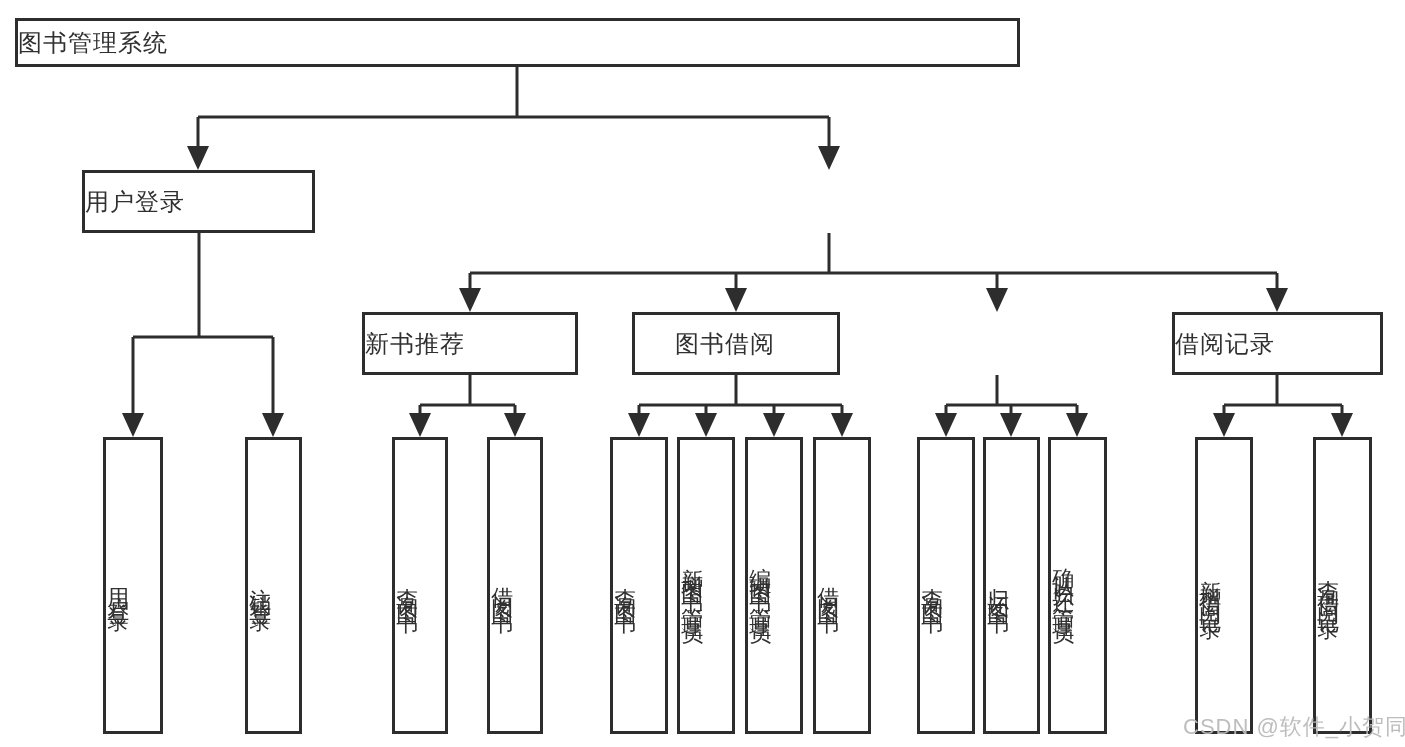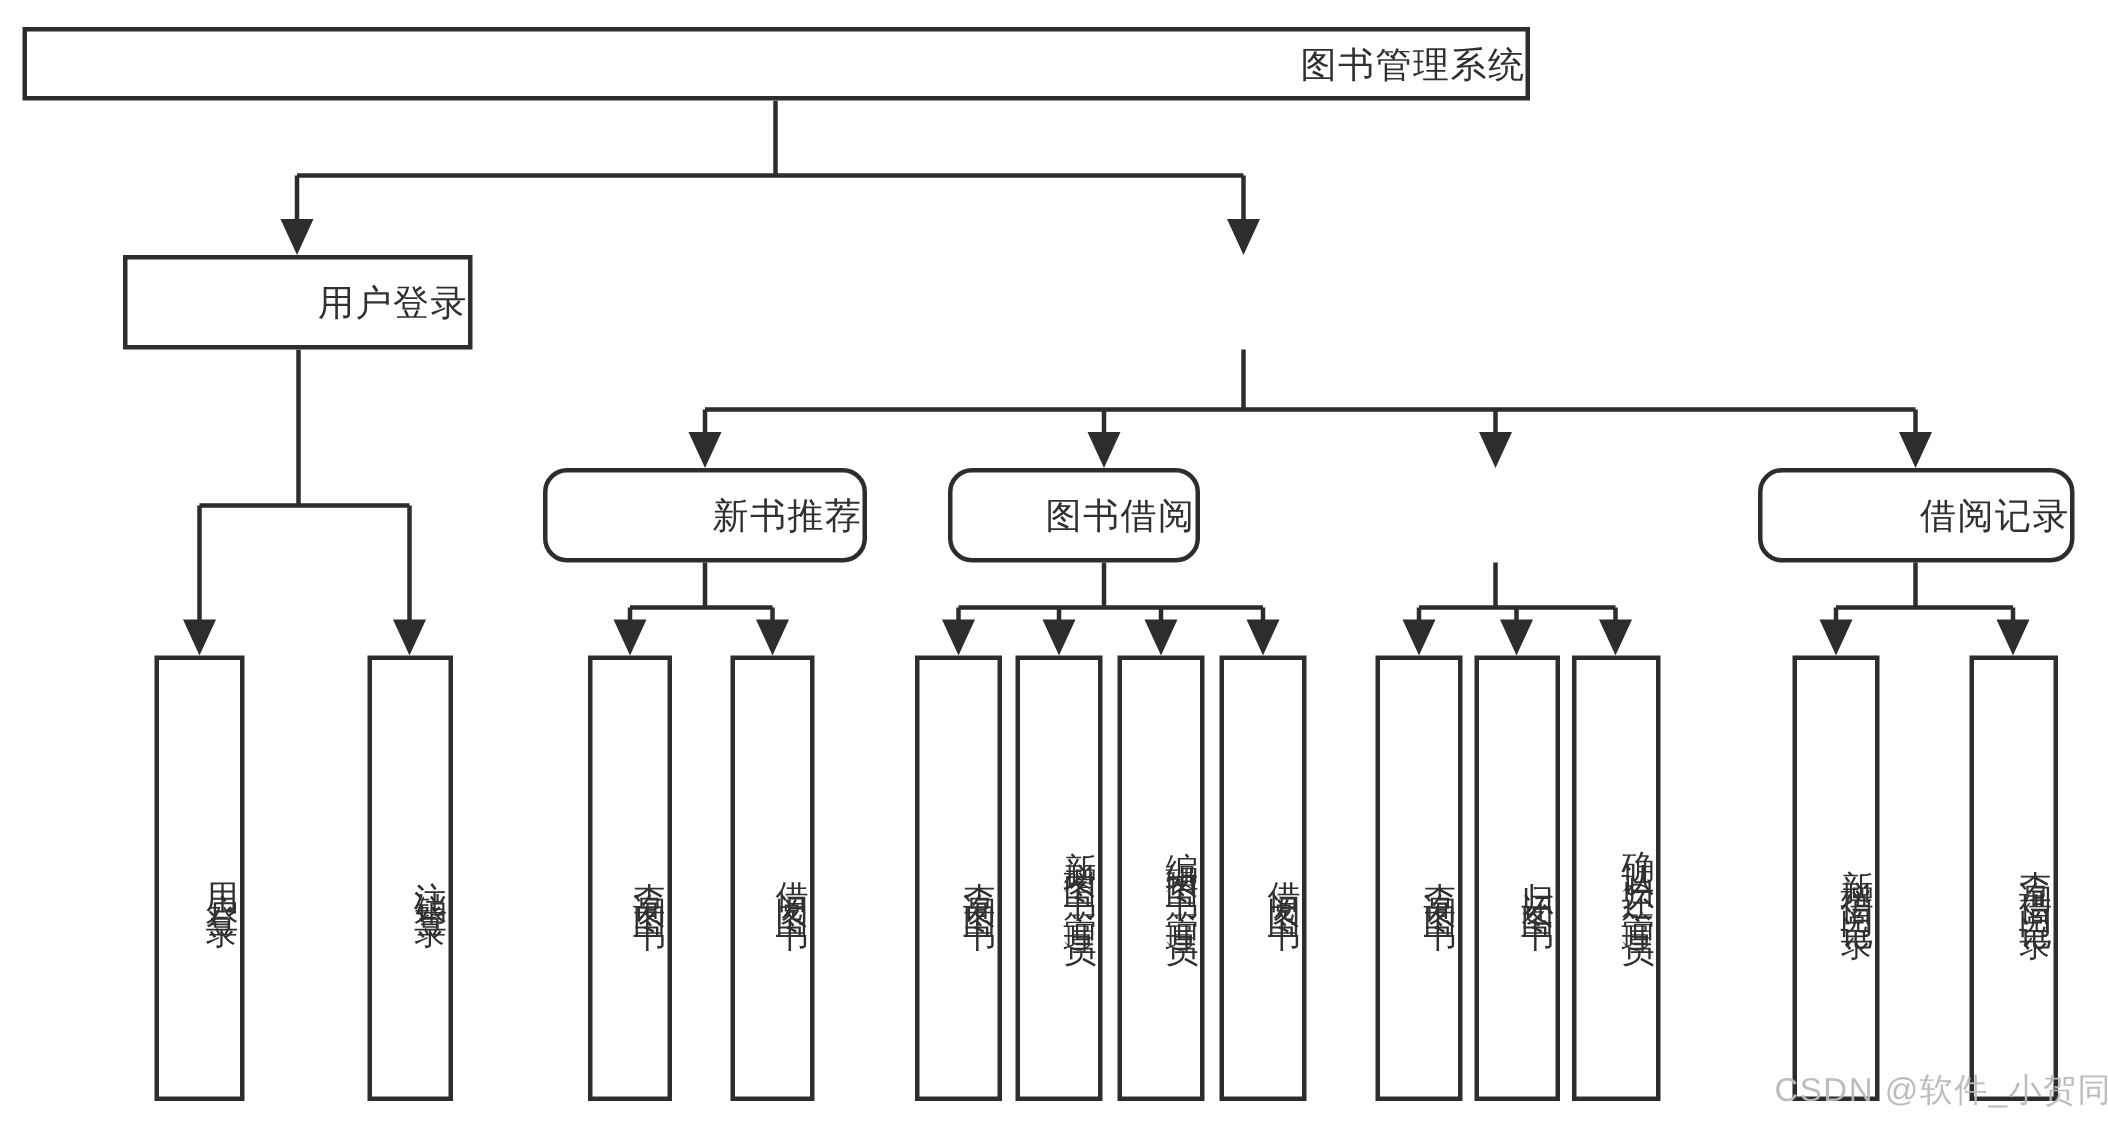--- a/index.html
+++ b/index.html
@@ -12,31 +12,31 @@
     overflow: hidden;
   }
   #wires { position: absolute; left: 0; top: 0; width: 1405px; height: 747px; }
   .box {
     position: absolute;
     box-sizing: border-box;
     border: 3px solid #2d2d2d;
     background: #ffffff;
     display: flex;
     align-items: center;
-    justify-content: flex-end;
+    justify-content: flex-start;
     color: #303030;
   }
   .hlabel { font-size: 24px; letter-spacing: 1px; white-space: nowrap; }
   .root-box  { left: 15px;  top: 18px;  width: 1005px; height: 49px; }
   .l2, .l3 { height: 63px; top: 170px; }
   .box-user-login { left: 82px;  width: 233px; }
   .box-book-mgmt  { left: 712px; width: 235px; }
-  .l3 { top: 312px; border-radius: 16px; }
+  .l3 { top: 312px; }
   .box-newbook   { left: 362px;  width: 216px; }
-  .box-borrowing { left: 632px;  width: 168px; }
+  .box-borrowing { left: 632px;  width: 208px; padding-left: 40px; }
   .box-current   { left: 893px;  width: 209px; }
   .box-records   { left: 1172px; width: 211px; }
   .leaf { top: 437px; height: 297px; }
   .vtext {
     writing-mode: vertical-rl;
     text-orientation: mixed;
     font-size: 22px;
     letter-spacing: 8px;
     line-height: 1.1;
     color: #303030;

